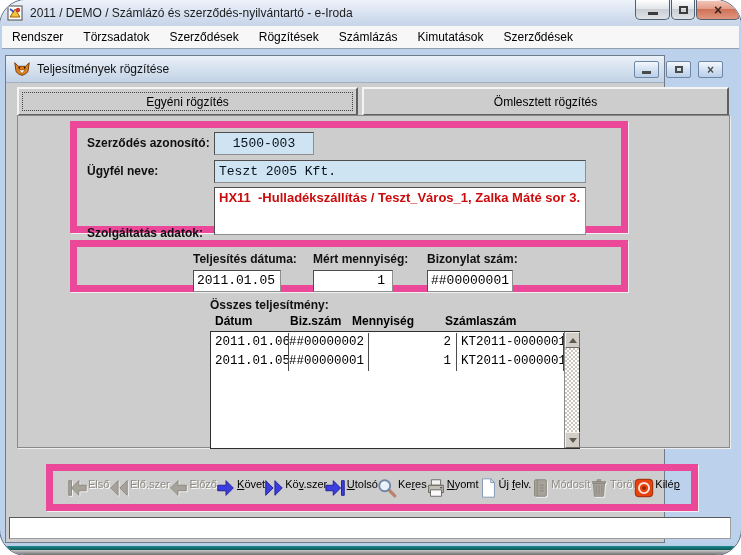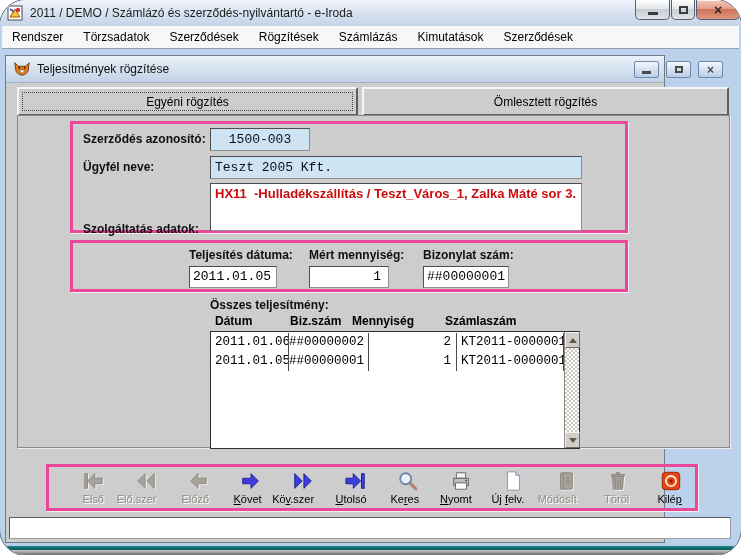--- a/index.html
+++ b/index.html
@@ -48,21 +48,21 @@
   
   .tab{position:absolute;top:31px;height:29px;background:#cdcdcd;font-size:12px;
     border:2px solid;border-color:#f4f4f4 #5f5f5f #5f5f5f #f4f4f4;
     display:flex;align-items:center;justify-content:center;cursor:default;}
   .tab:nth-child(1){left:11px;width:341px;}
   .tab:nth-child(2){left:356px;width:367px;}
   .tab.active::after{content:"";position:absolute;inset:3px;border:1px dotted #444;pointer-events:none;}
   
   .page{position:absolute;left:11px;top:59px;width:713px;height:333px;background:#cdcdcd;
     border:1px solid #8a8a8a;box-shadow:1px 1px 0 #eeeeee;}
-  .framebox{position:absolute;border:3px solid #ec4899;box-shadow:1px 1px 0 #f0f0f0;}
+  .framebox{position:absolute;border:7px solid #ec4899;box-shadow:1px 1px 0 #f0f0f0;}
   .g1{left:52px;top:5px;width:558px;height:112px;}
   .g2{left:52px;top:124px;width:558px;height:52px;}
   .lbl{position:absolute;font-size:12px;font-weight:bold;color:#101010;white-space:nowrap;}
   .field{position:absolute;border:1px solid;border-color:#4e4e4e #8f8f8f #8f8f8f #4e4e4e;
     font-family:"Liberation Mono", monospace;font-size:13px;overflow:hidden;white-space:nowrap;}
   .f-blue{background:#cfe4f2;color:#06121c;}
   .f-white{background:#ffffff;color:#000;}
   .f1{left:137px;top:4px;width:100px;height:23px;line-height:21px;text-align:center;}
   .f2{left:137px;top:32px;width:372px;height:23px;line-height:21px;padding-left:4px;}
   .f3{left:137px;top:59px;width:372px;height:48px;
@@ -92,21 +92,21 @@
     background-size:4px 4px;border-left:1px solid #8a8a8a;}
   .sb-btn{position:absolute;left:0;width:15px;height:16px;background:#d2cec7;
     border:1px solid;border-color:#f4f1ea #6f6b64 #6f6b64 #f4f1ea;
     display:flex;align-items:center;justify-content:center;}
   .sb-up{top:0;} .sb-down{bottom:0;}
   .tri-up{width:0;height:0;border:4px solid transparent;border-bottom:5px solid #5d5952;margin-top:-4px;}
   .tri-down{width:0;height:0;border:4px solid transparent;border-top:5px solid #5d5952;margin-bottom:-4px;}
   
   .toolbar{left:40px;top:408px;width:652px;height:47px;display:flex;align-items:center;
     justify-content:space-between;padding:0 13px;}
-  .tb-btn{display:flex;flex-direction:column;align-items:flex-end;min-width:42px;cursor:default;}
+  .tb-btn{display:flex;flex-direction:row;align-items:flex-start;min-width:42px;cursor:default;}
   .tb-icon{width:22px;height:22px;display:block;}
   .tb-icon svg{width:22px;height:22px;display:block;}
   .tb-label{font-size:11px;margin-top:1px;color:#000;white-space:nowrap;}
   .tb-btn.disabled .tb-label{color:#8f8b84;text-shadow:1px 1px 0 #ffffff;}
   .tb-btn.disabled svg *{fill:#a7a39b;stroke:#88847c;}
   .tb-btn.disabled .tb-icon{filter:drop-shadow(1px 1px 0 #f2f2f2);}
   
   .statusfield{position:absolute;left:3px;top:461px;width:722px;height:22px;background:#fff;
     border:1px solid;border-color:#5a5a5a #9e9e9e #9e9e9e #5a5a5a;font-size:12px;line-height:20px;padding:0 4px;}
   

